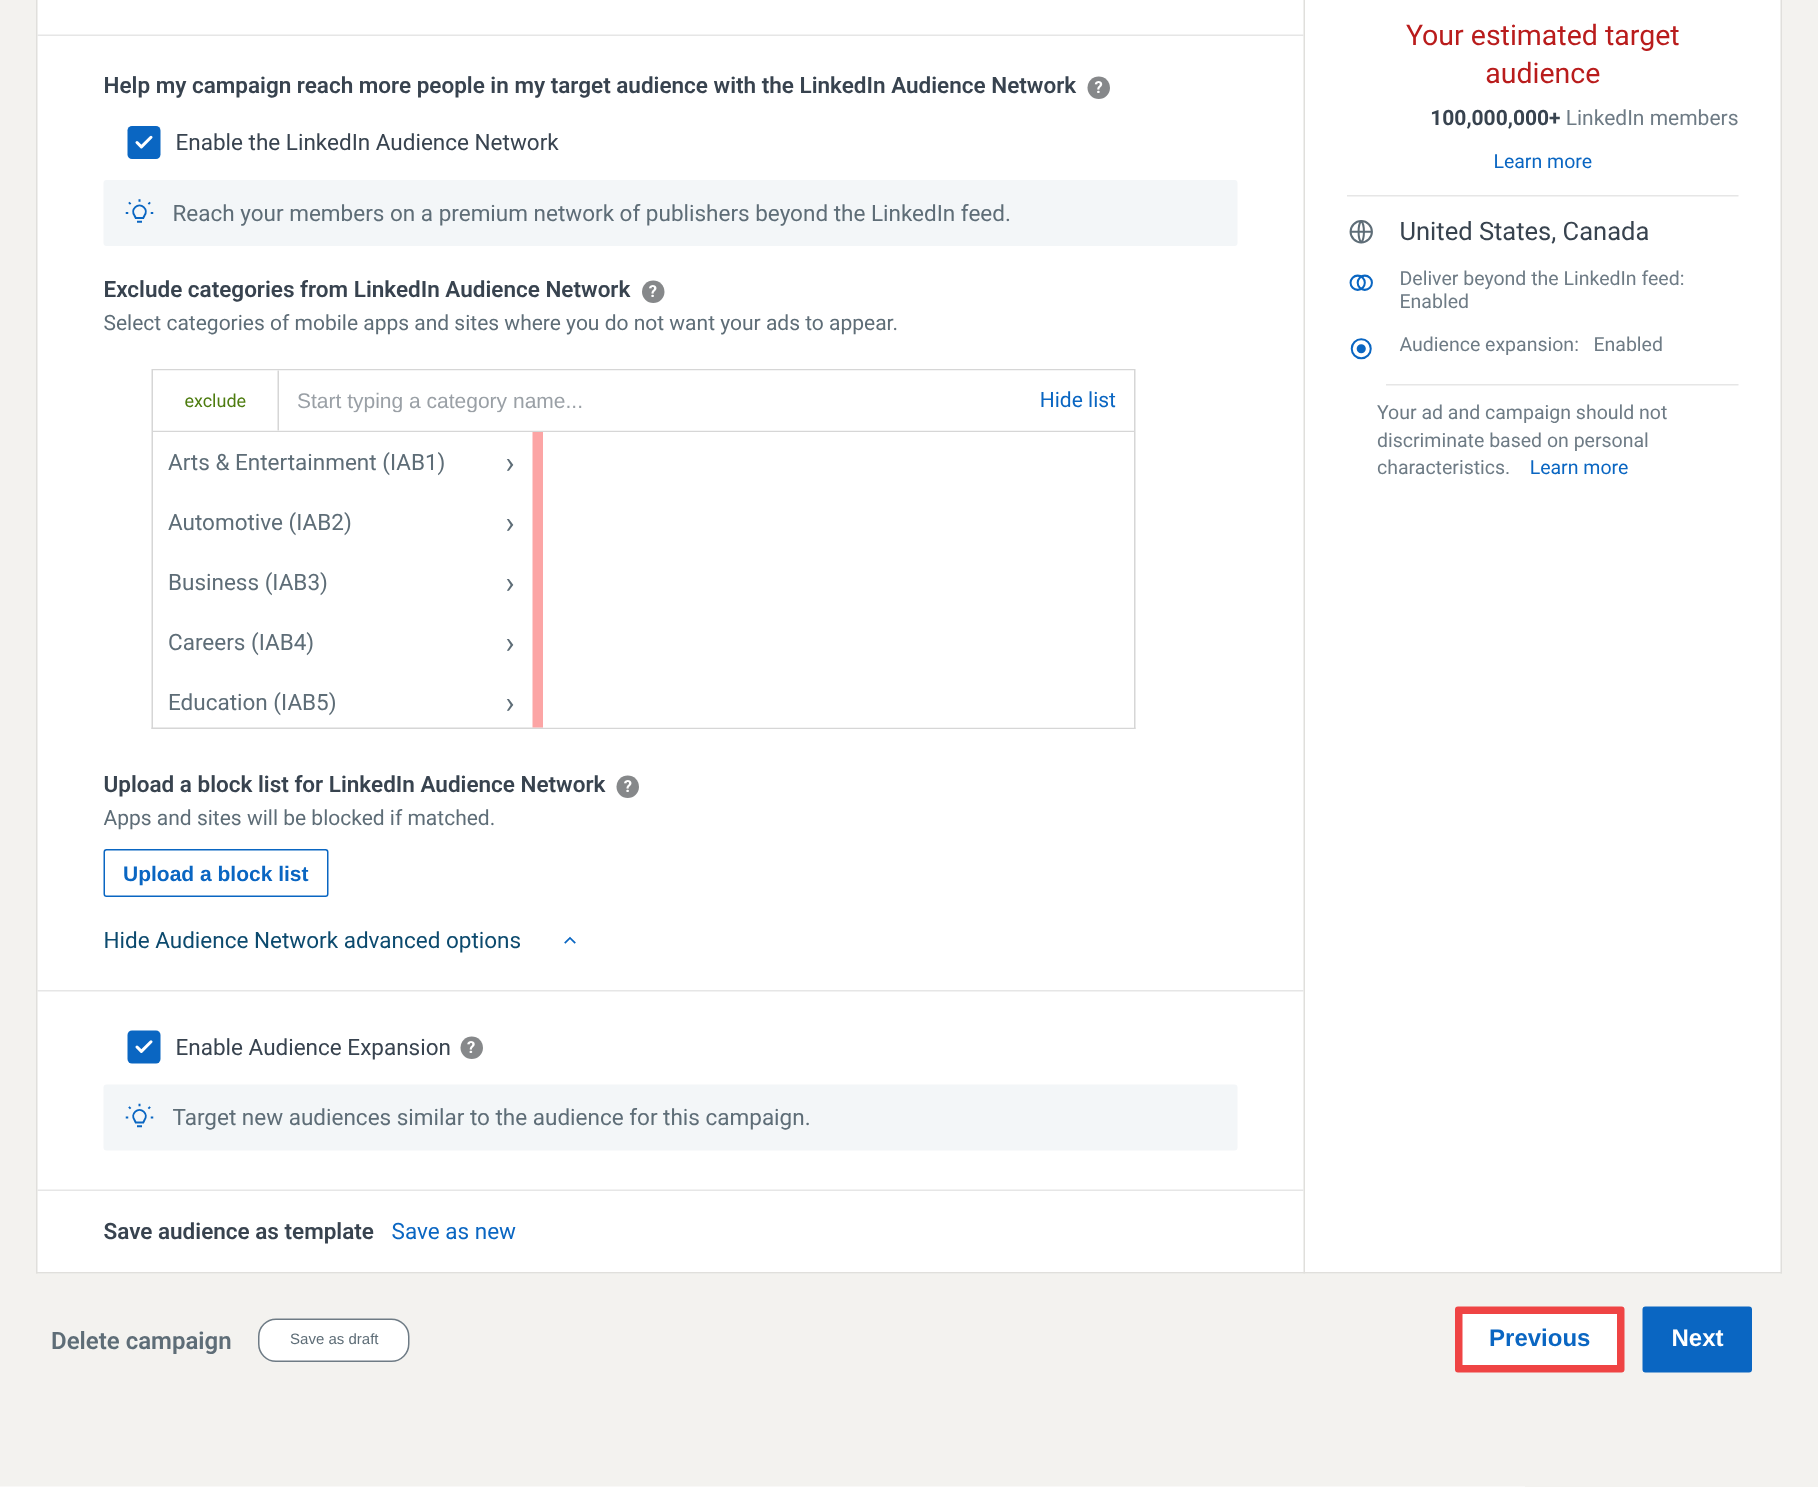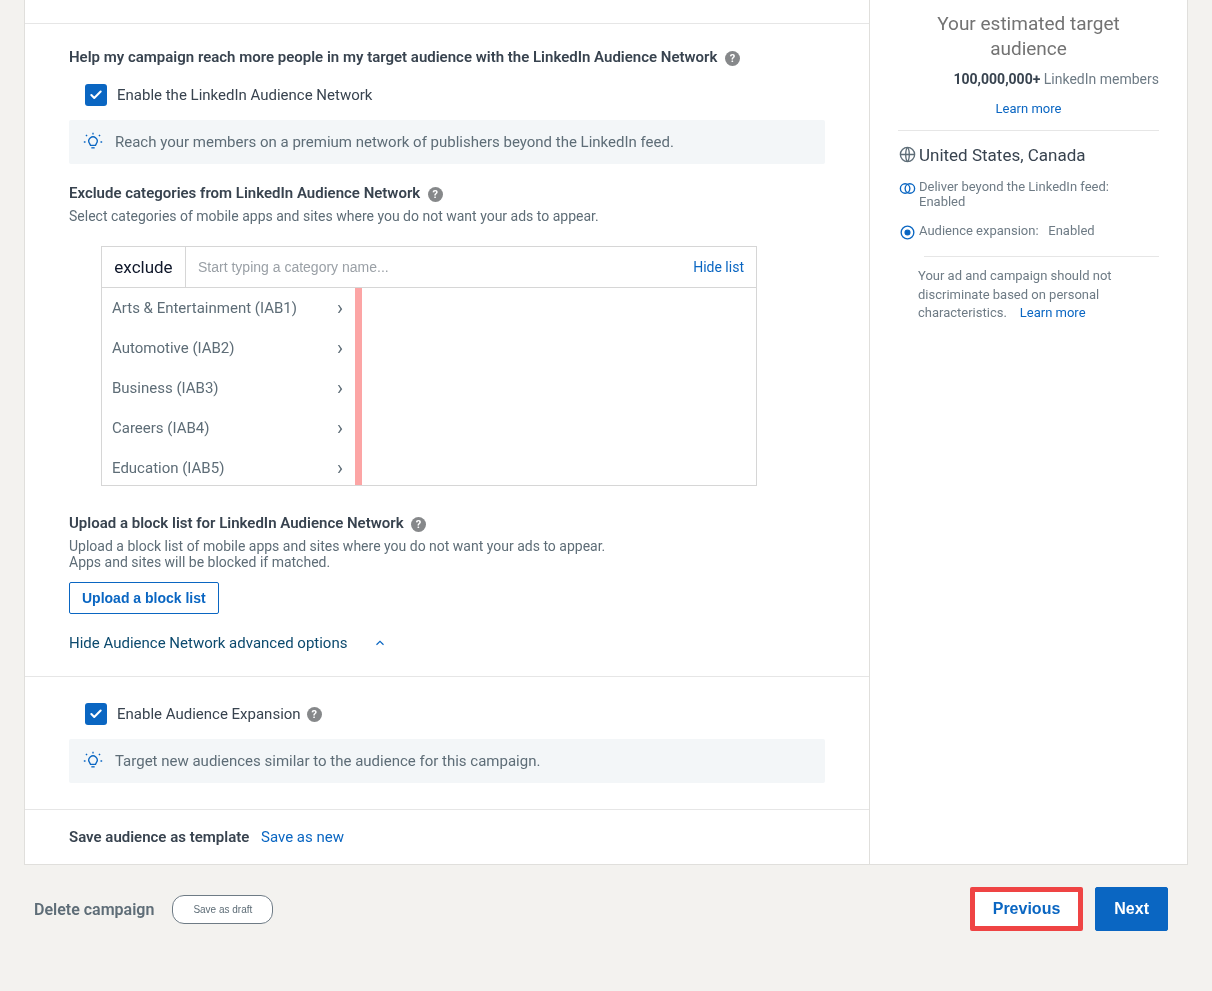--- a/index.html
+++ b/index.html
@@ -123,22 +123,22 @@
   .picker-head {
     display: flex;
     border: 1px solid #d6d6d6;
   }
   .exclude-tab {
     width: 84px;
     border-right: 1px solid #d6d6d6;
     display: flex;
     align-items: center;
     justify-content: center;
-    font-size: 17px;
-    color: #0f172a;
+    font-size: 12px;
+    color: #4d7c0f;
     background: #fff;
   }
   .picker-input-wrap {
     flex: 1;
     display: flex;
     align-items: center;
     padding: 0 12px;
     height: 40px;
     background: #fff;
   }
@@ -231,41 +231,41 @@
     padding: 18px 44px;
     font-size: 15px;
   }
   .save-label { font-weight: 600; display: inline; }
   .save-link { color: #0a66c2; margin-left: 8px; cursor: pointer; }
 
   
   .side-title {
     text-align: center;
     font-size: 19px;
-    color: #737373;
+    color: #b91c1c;
     line-height: 1.3;
   }
   .side-count {
     text-align: right;
     margin-top: 10px;
   }
   .side-count .num { font-weight: 700; color: #38434f; font-size: 14px; }
   .side-count .mem { color: #6e7b85; font-size: 14px; }
   .side-learn {
     text-align: center;
     color: #0a66c2;
     font-size: 13px;
     margin-top: 14px;
     cursor: pointer;
   }
   .side-hr { border: none; border-top: 1px solid #e6e6e6; margin: 14px 0; }
   .side-row {
     display: flex;
     align-items: flex-start;
-    gap: 2px;
+    gap: 16px;
     margin: 14px 0;
   }
   .side-icon {
     width: 19px; height: 19px; flex-shrink: 0;
     color: #5e6d77;
   }
   .side-loc {
     font-size: 17px;
     color: #38434f;
   }
@@ -407,21 +407,20 @@
             </div>
             <div class="picker-right"></div>
           </div>
         </div>
 
         
         <div class="upload-block">
           <span class="sub-title">Upload a block list for LinkedIn Audience Network</span>
           <span class="help-q">?</span>
           <div class="sub-desc">
-            <div>Upload a block list of mobile apps and sites where you do not want your ads to appear.</div>
             <div>Apps and sites will be blocked if matched.</div>
           </div>
           <button class="outline-btn">Upload a block list</button>
         </div>
 
         <div class="hide-adv">
           <span>Hide Audience Network advanced options</span>
           <svg class="caret-up" viewBox="0 0 24 24" fill="none" stroke="#0a66c2" stroke-width="2">
               <polyline points="6 15 12 9 18 15"></polyline>
             </svg>

